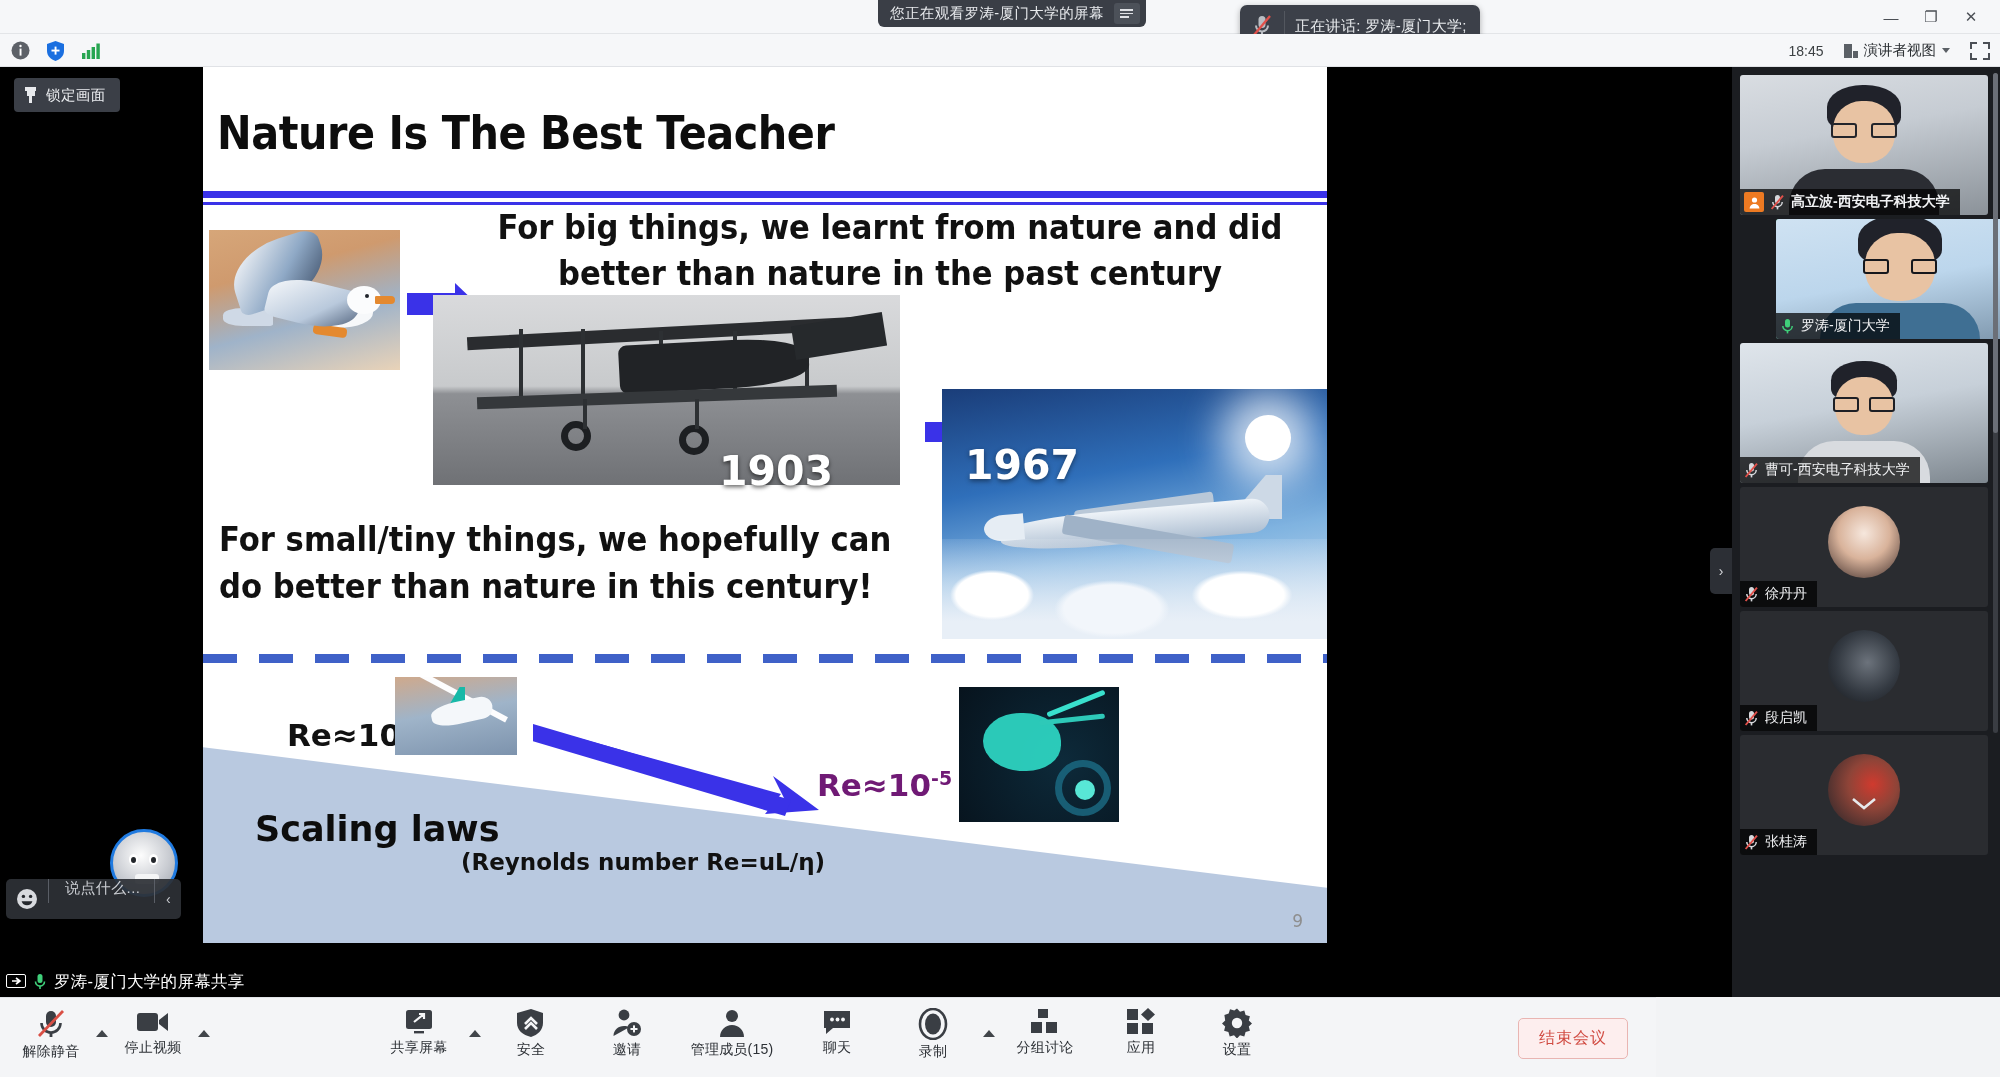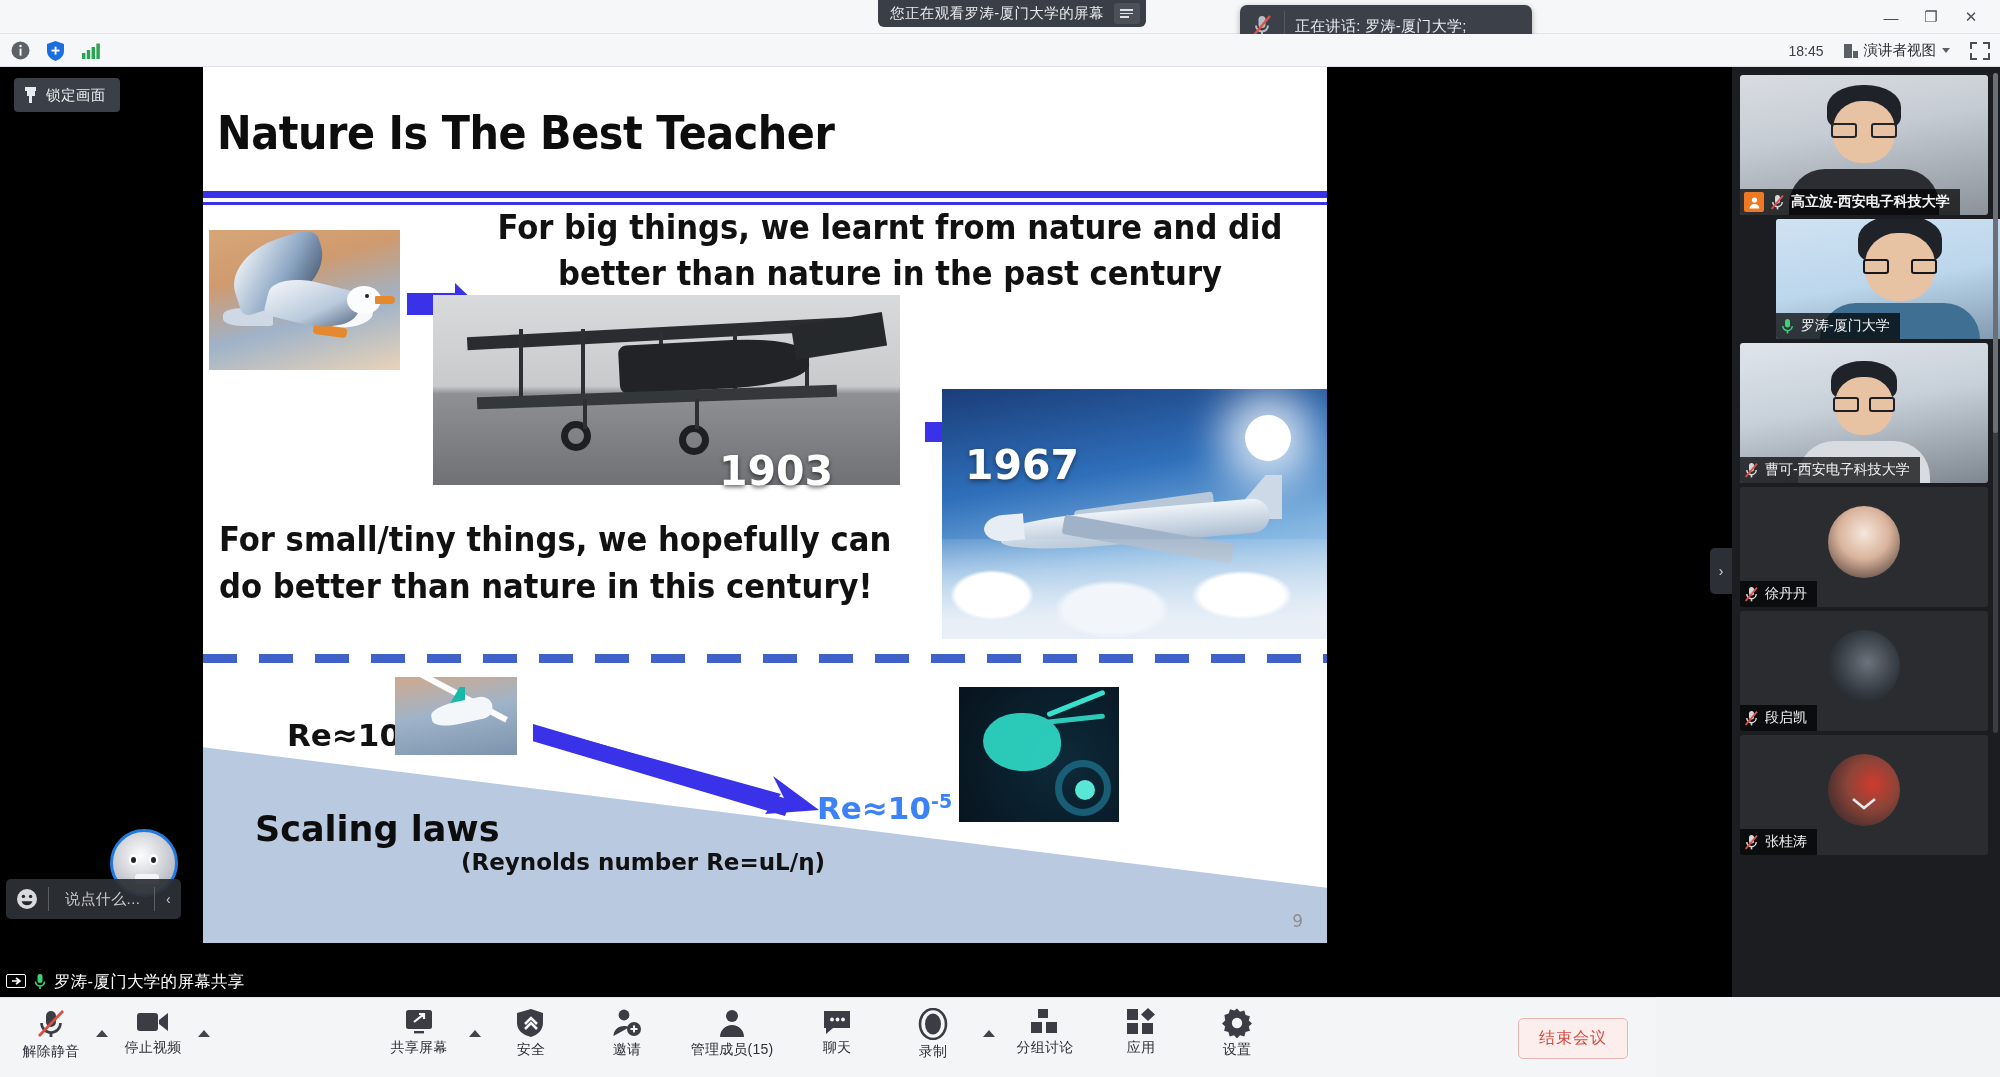--- a/index.html
+++ b/index.html
@@ -25,21 +25,21 @@
     display: flex; align-items: center; padding: 0 6px 0 12px; gap: 10px;
     font-size: 14.5px; letter-spacing: .4px;
   }
   .watch-banner .menu-ic { width: 26px; height: 21px; background: #4c5159; border-radius: 3px;
       display:flex; align-items:center; justify-content:center; }
   .menu-lines { width: 13px; }
   .menu-lines i { display:block; height:1.6px; background:#dfe1e5; margin:2.2px 0; }
   .menu-lines i:nth-child(3) { width: 9px; }
 
   .speaking-pill {
-    position: absolute; left: 1240px; top: 5px; width: 292px; height: 42px;
+    position: absolute; left: 1240px; top: 5px; width: 240px; height: 42px;
     background: #3c4049; border-radius: 7px; display: flex; align-items: center; gap: 10px;
     padding-left: 10px; box-shadow: 0 2px 6px rgba(0,0,0,.3);
   }
   .speaking-pill .divider { width: 1px; height: 30px; background: #53575f; }
   .speaking-pill .txt { color: #e9ebee; font-size: 15px; letter-spacing: .3px; }
 
   
   .mic { position: relative; display: inline-block; }
   .mic svg { display: block; }
 
@@ -149,21 +149,21 @@
   .jet .wing2 { position:absolute; left:132px; top:112px; width:140px; height:13px; background:#b9c8d8; transform: rotate(-8deg); border-radius:4px; }
   .year1967 { position: absolute; left: 23px; top: 52px; font-size: 41px; font-weight: 800; color: #fff;
      text-shadow: 0 2px 5px rgba(0,0,0,.45); font-family: "DejaVu Sans", sans-serif; }
 
   
   .wedge { position: absolute; left: 0px; top: 625px; width: 1124px; height: 251px; overflow:hidden; }
   .wedge .tri { position:absolute; left:0; top:0; width:1124px; height:251px;
      background:#b9c9e0; clip-path: polygon(0 22%, 1124px 78%, 1124px 100%, 0 100%); }
   .re6 { position: absolute; left: 84px; top: 650px; font-size: 31px; font-weight: 800; color:#111; font-family:"DejaVu Sans", sans-serif; }
   .re6 sup { font-size: 19px; }
-  .re5 { position: absolute; left: 614px; top: 723px; font-size: 31px; font-weight: 800; color:#3b82f6; font-family:"DejaVu Sans", sans-serif; }
+  .re5 { position: absolute; left: 614px; top: 700px; font-size: 31px; font-weight: 800; color:#701a75; font-family:"DejaVu Sans", sans-serif; }
   .re5 sup { font-size: 19px; }
   .scaling { position: absolute; left: 52px; top: 742px; font-size: 35px; font-weight: 800; color:#0d0d0d; font-family:"DejaVu Sans", sans-serif; }
   .reynolds { position: absolute; left: 258px; top: 782px; font-size: 23px; font-weight: 800; color:#111; font-family:"DejaVu Sans", sans-serif; }
 
   .smalljet { position: absolute; left: 192px; top: 610px; width: 122px; height: 78px;
      background: linear-gradient(170deg,#cfa98c 0%, #9fb4c9 45%, #7d93ad 100%); overflow:hidden; }
   .smalljet .b { position:absolute; left:36px; top:24px; width:62px; height:22px; background:#f4f7fa; border-radius:50% 14px 14px 50%; transform:rotate(-12deg); }
   .smalljet .w { position:absolute; left:8px; top:14px; width:110px; height:6px; background:#fdfdfe; transform:rotate(28deg); }
   .smalljet .f { position:absolute; left:52px; top:10px; width:18px; height:22px; background:#17b9a8; clip-path:polygon(0 100%,70% 0,100% 0,100% 100%); }
 
@@ -175,21 +175,21 @@
   .microbe .f1 { position:absolute; left:86px; top:14px; width:62px; height:5px; background:#39e0cd; border-radius:3px; transform:rotate(-22deg); }
   .microbe .f2 { position:absolute; left:80px; top:30px; width:66px; height:5px; background:#2ec9b8; border-radius:3px; transform:rotate(-6deg); }
   .microbe .ring { position:absolute; right:8px; bottom:6px; width:56px; height:56px; border:7px solid #1c6d86; border-radius:50%; opacity:.8; }
   .microbe .dot { position:absolute; right:24px; bottom:22px; width:20px; height:20px; background:#58e7d6; border-radius:50%; }
 
   .slideno { position: absolute; right: 24px; bottom: 12px; font-size: 17px; color: #8e8e8e; font-family:"DejaVu Sans", sans-serif; }
 
   
   .chatbar {
     position: absolute; left: 6px; bottom: 78px; height: 40px;
-    background: rgba(45,48,54,.93); border-radius: 5px; display: flex; align-items: center;
+    background: rgba(45,48,54,.93); border-radius: 5px; display: flex; 
     color: #d8dade; font-size: 15px;
   }
   .chatbar .emoji { width: 42px; display:flex; align-items:center; justify-content:center; }
   .chatbar .sep { width:1px; height:24px; background:#5a5e66; }
   .chatbar .ph { padding: 0 14px 0 16px; color:#c9ccd1; letter-spacing:.4px; }
   .chatbar .collapse { width: 26px; display:flex; align-items:center; justify-content:center; color:#c9ccd1; font-size:14px; }
   .float-avatar {
     position: absolute; left: 110px; bottom: 100px; width: 68px; height: 68px; border-radius: 50%;
     border: 3px solid #1f7ae0; background: radial-gradient(circle at 45% 38%, #fdfdfd 0%, #c9ccd2 55%, #9aa0a8 100%);
     overflow: hidden;

